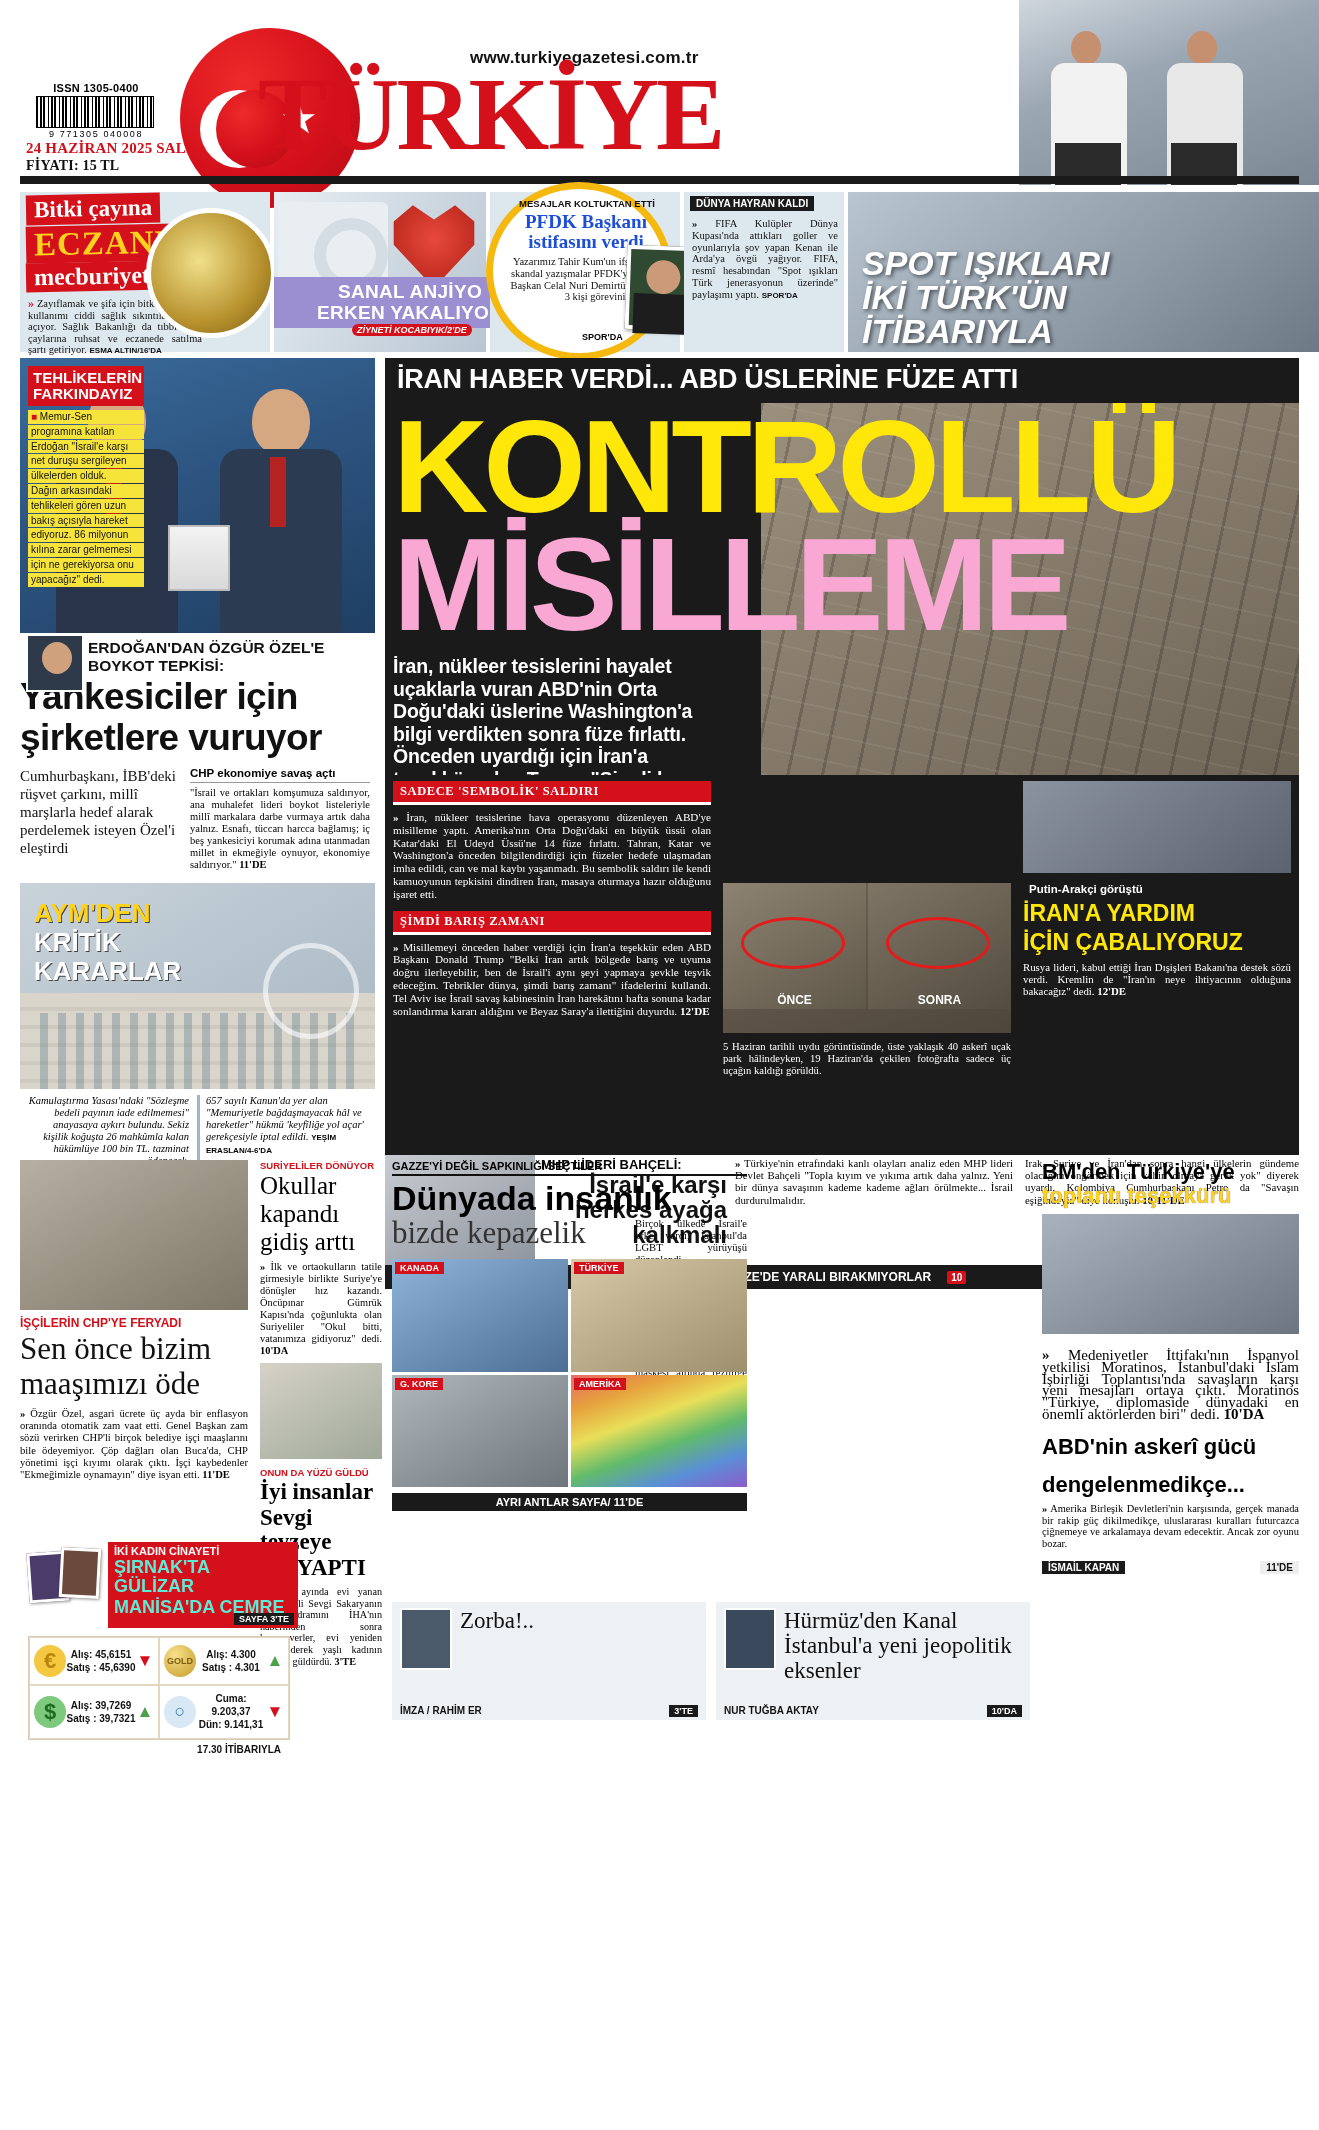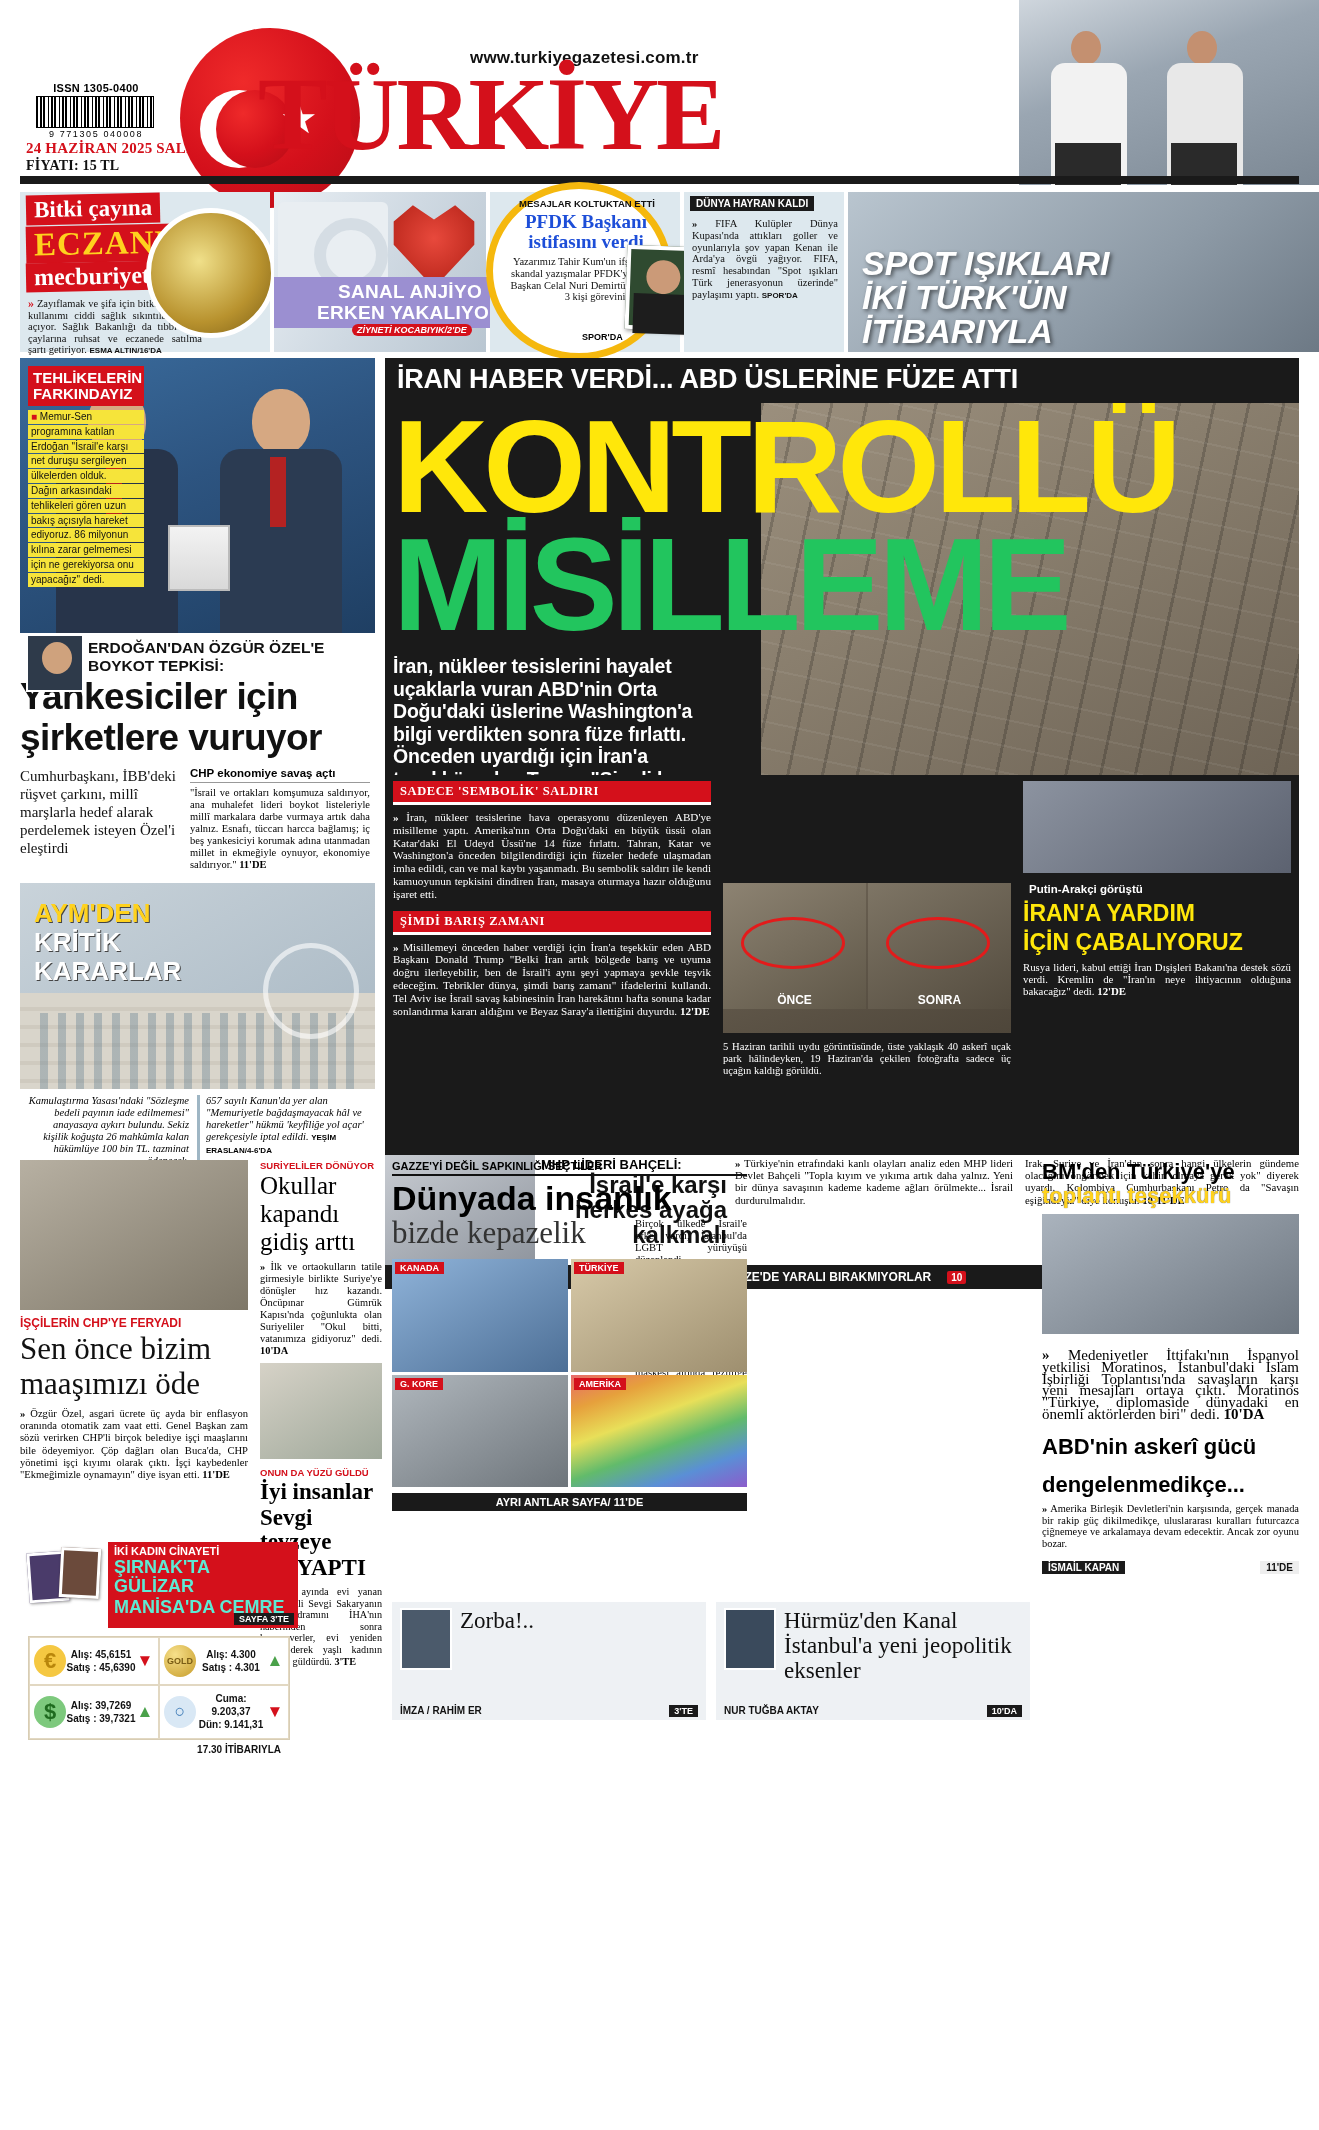--- a/index.html
+++ b/index.html
@@ -205,21 +205,21 @@
     font-weight:bold; font-size:27px; padding:6px 12px 8px 12px; letter-spacing:-.3px;}
   .sm-hero{ position:relative; background:#1a1a1a; height:372px; overflow:hidden;}
   .sm-sat{ position:absolute; right:0; top:0; width:538px; height:372px;
     background:
       repeating-linear-gradient(12deg, rgba(255,255,255,.06) 0 2px, transparent 2px 26px),
       repeating-linear-gradient(102deg, rgba(0,0,0,.18) 0 3px, transparent 3px 34px),
       linear-gradient(150deg,#9b8f7d 0%,#8a7f6e 40%,#6e6456 100%);}
   .sm-big1{ position:absolute; left:8px; top:4px; font-family:"Liberation Sans",sans-serif;
     font-weight:bold; font-size:132px; line-height:120px; color:#ffe70a; letter-spacing:-5px;}
   .sm-big2{ position:absolute; left:8px; top:122px; font-family:"Liberation Sans",sans-serif;
-    font-weight:bold; font-size:132px; line-height:120px; color:#22c55e; letter-spacing:-5px;}
+    font-weight:bold; font-size:132px; line-height:120px; color:#f9a8d4; letter-spacing:-5px;}
   .sm-deck{ position:absolute; left:8px; top:252px; width:318px;
     font-family:"Liberation Sans",sans-serif; font-weight:bold; color:#fff;
     font-size:19.5px; line-height:22.5px; letter-spacing:-.2px;}
 
   .sm-lower{ position:relative; background:#1a1a1a; padding:0 0 8px 0; height:380px; }
   .sm-col1{ position:absolute; left:8px; top:6px; width:318px; }
   .sec-label{ background:#d4101b; color:#fff; font-family:"Liberation Serif",serif; font-weight:bold;
     font-size:12.5px; padding:3px 7px; letter-spacing:.6px; border-bottom:3px solid #fff;}
   .sec-body{ color:#fff; font-size:11.2px; line-height:12.8px; text-align:justify; margin-top:6px;}
   .sec-body .qm{ color:#fff; font-weight:bold; }

